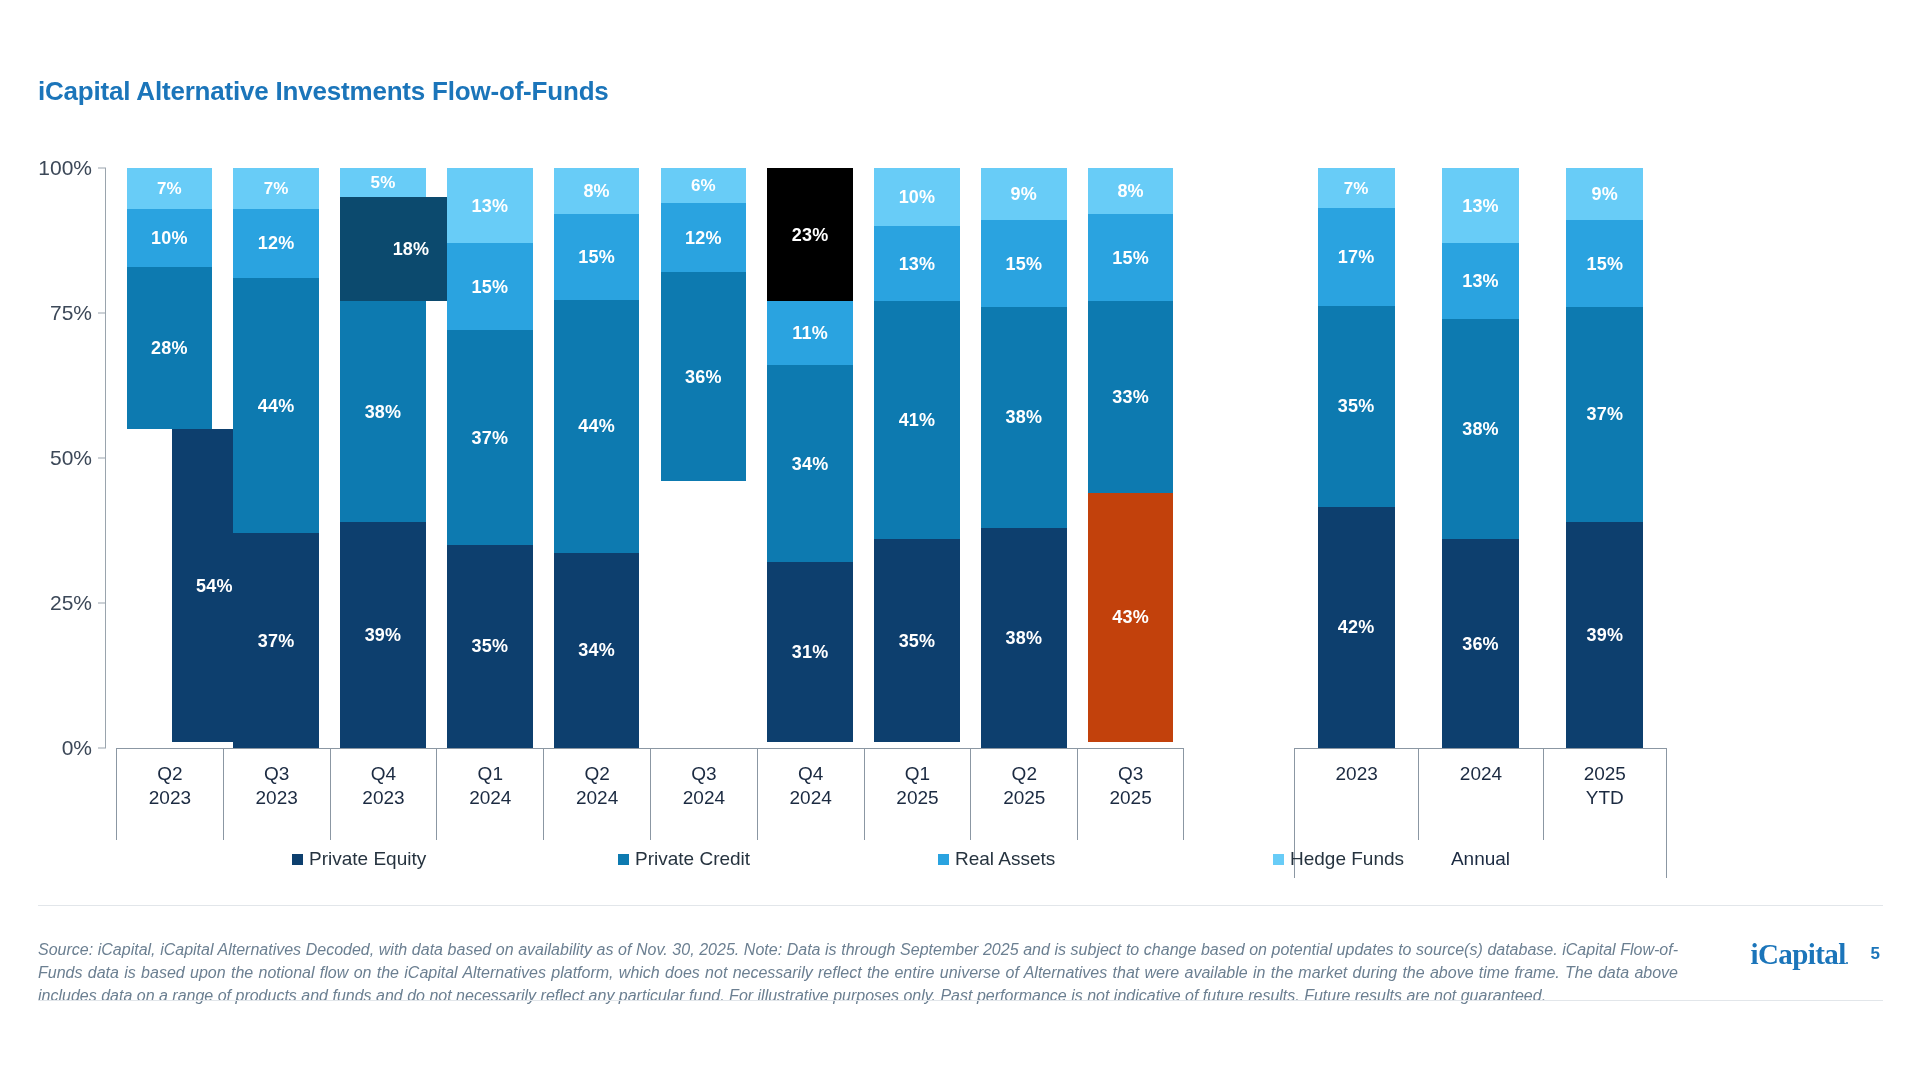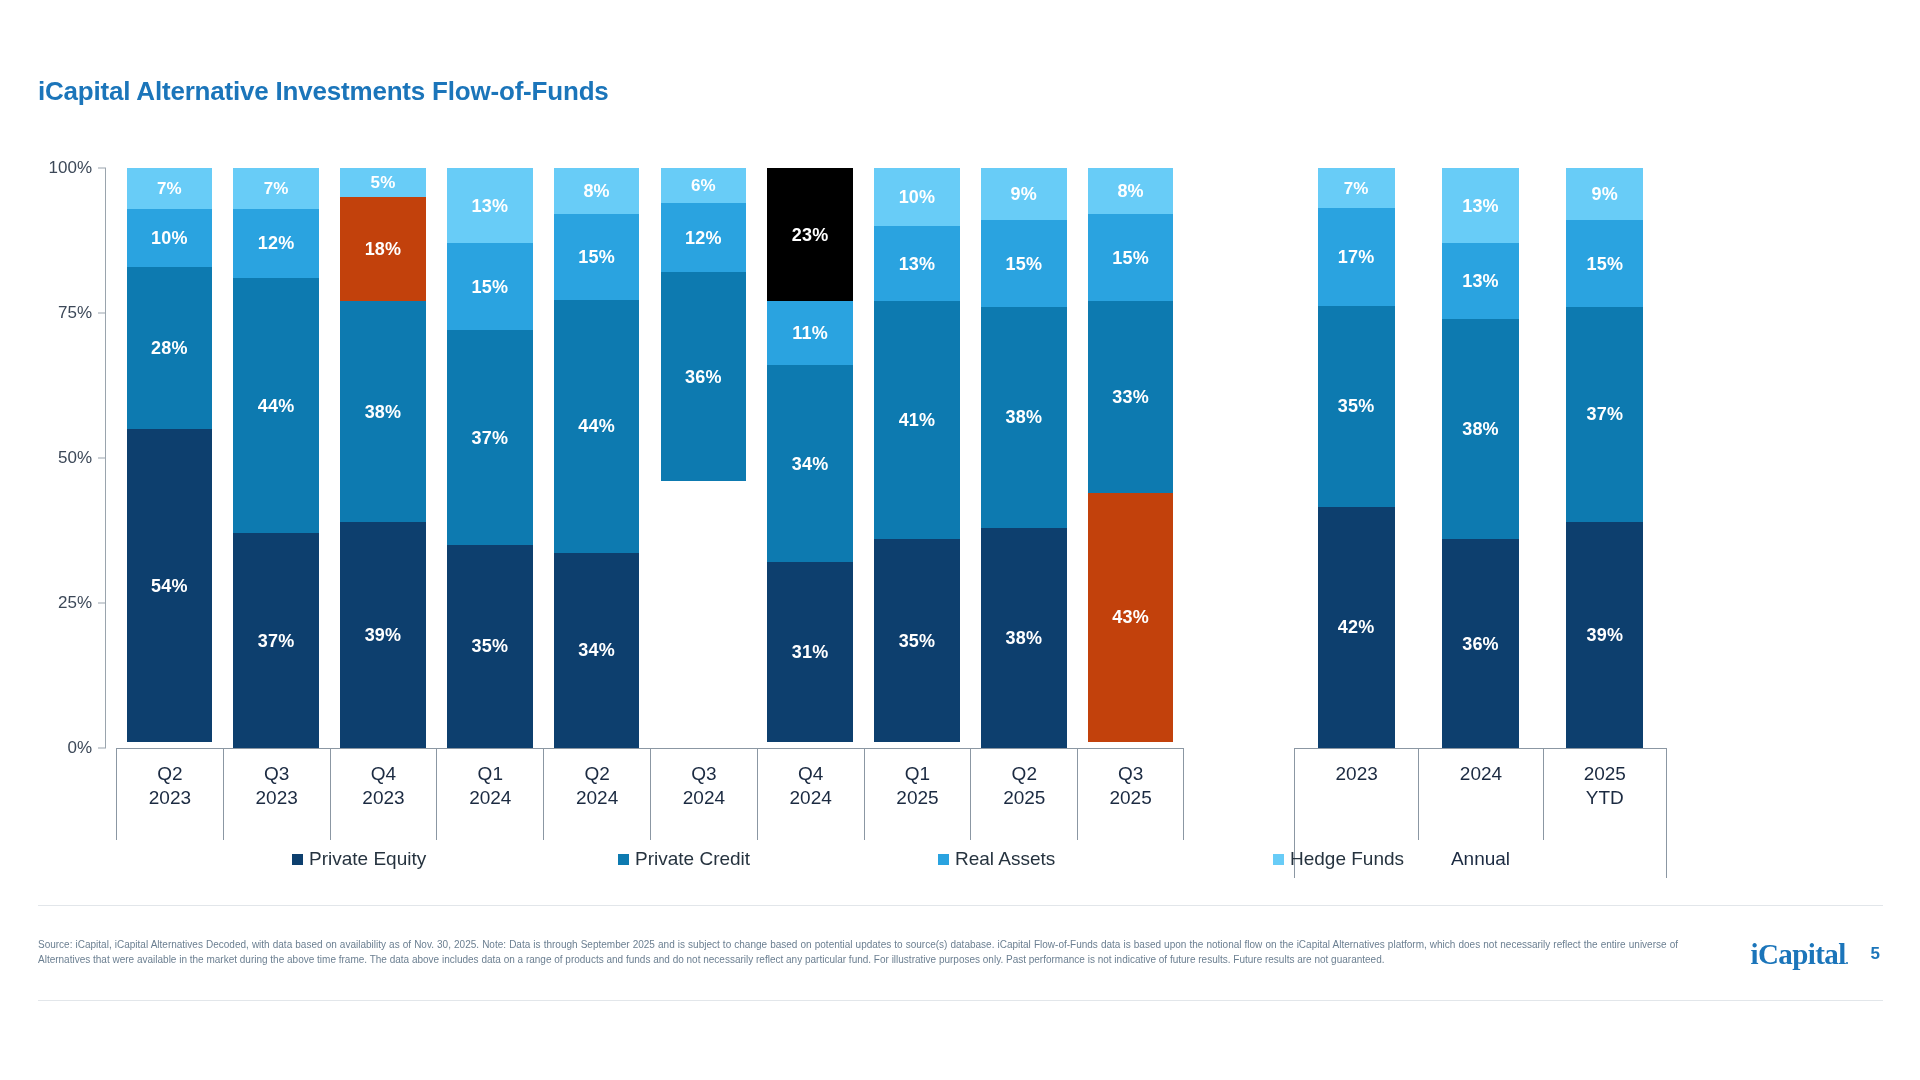--- a/index.html
+++ b/index.html
@@ -58,21 +58,21 @@
   .ylabels {
     position: absolute;
     left: 0;
     top: 0;
     width: 68px;
     height: 580px;
   }
   .ylabel {
     position: absolute;
     right: 14px;
-    font-size: 17px;
+    font-size: 21px;
     color: #3c4858;
     transform: translateY(-50%);
     white-space: nowrap;
   }
   .ytick {
     position: absolute;
     right: 0;
     width: 8px;
     height: 1px;
     background: #9aa4ad;
@@ -206,24 +206,25 @@
     background: #e2e6ea;
   }
   .divider.top { top: 905px; }
   .divider.bottom { top: 1000px; }
 
   .source {
     position: absolute;
     left: 38px;
     top: 938px;
     width: 1640px;
-    font-size: 10px;
+    font-size: 16px;
     line-height: 1.45;
     color: #6b7f91;
     text-align: justify;
+    font-style: italic;
   }
 
   .brand {
     position: absolute;
     right: 72px;
     top: 938px;
     font-family: "Liberation Serif", serif;
     font-size: 29px;
     font-weight: 700;
     color: #1b75ba;
@@ -269,21 +270,21 @@
           <div class="bar">
             <div class="seg small" style="height: 7%; background: rgb(104, 204, 247);">
               <span>7%</span>
             </div>
             <div class="seg" style="height: 10%; background: rgb(42, 163, 224);">
               <span>10%</span>
             </div>
             <div class="seg" style="height: 28%; background: rgb(13, 122, 176);">
               <span>28%</span>
             </div>
-            <div class="seg" style="height: 54%; background: rgb(13, 63, 110);">
+            <div class="seg" style="height: 54%; background: rgb(13, 63, 110); margin-left: 45px;">
               <span>54%</span>
             </div>
           </div>
         </div>
         <div class="group" style="left: 117.48px; width: 85.44px;">
           <div class="bar">
             <div class="seg small" style="height: 7%; background: rgb(104, 204, 247);">
               <span>7%</span>
             </div>
             <div class="seg" style="height: 12%; background: rgb(42, 163, 224);">
@@ -295,21 +296,21 @@
             <div class="seg" style="height: 37%; background: rgb(13, 63, 110);">
               <span>37%</span>
             </div>
           </div>
         </div>
         <div class="group" style="left: 224.28px; width: 85.44px;">
           <div class="bar">
             <div class="seg small" style="height: 5%; background: rgb(104, 204, 247);">
               <span>5%</span>
             </div>
-            <div class="seg" style="height: 18%; background: #c2410c;">
+            <div class="seg" style="height: 18%; background: #0c4a6e; padding-left: 28px;">
               <span>18%</span>
             </div>
             <div class="seg" style="height: 38%; background: rgb(13, 122, 176);">
               <span>38%</span>
             </div>
             <div class="seg" style="height: 39%; background: rgb(13, 63, 110);">
               <span>39%</span>
             </div>
           </div>
         </div>

